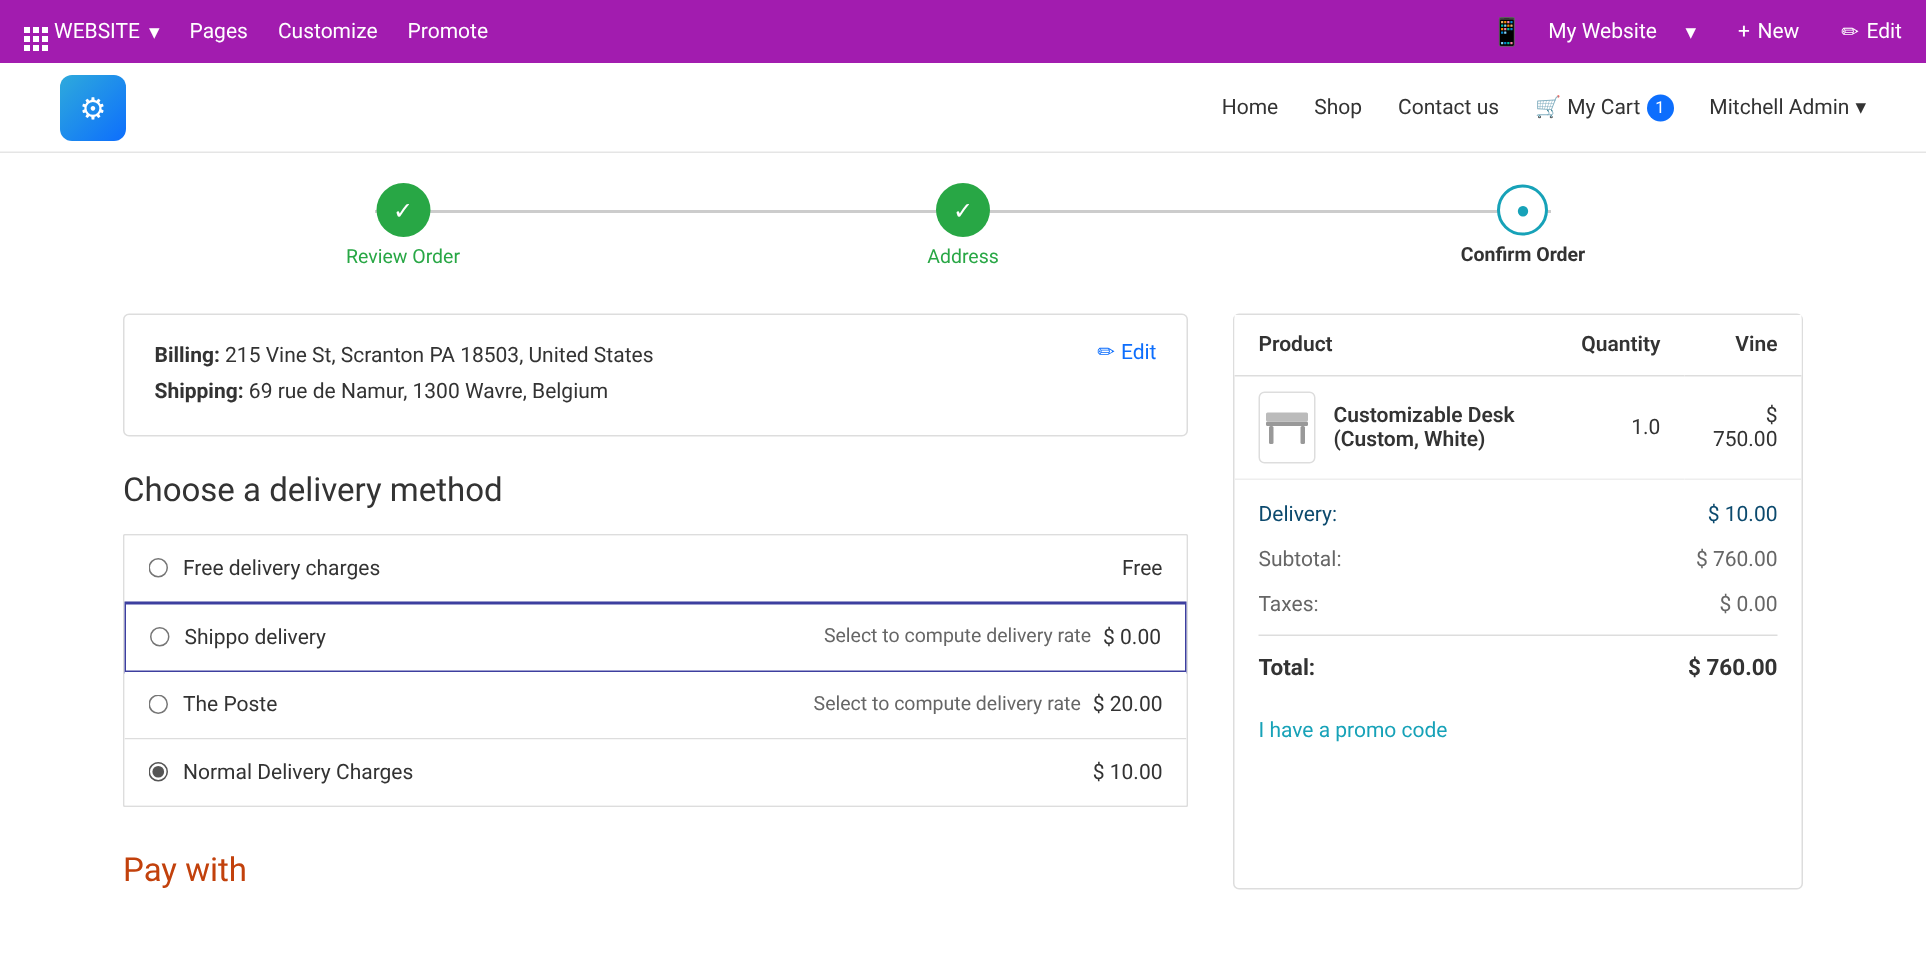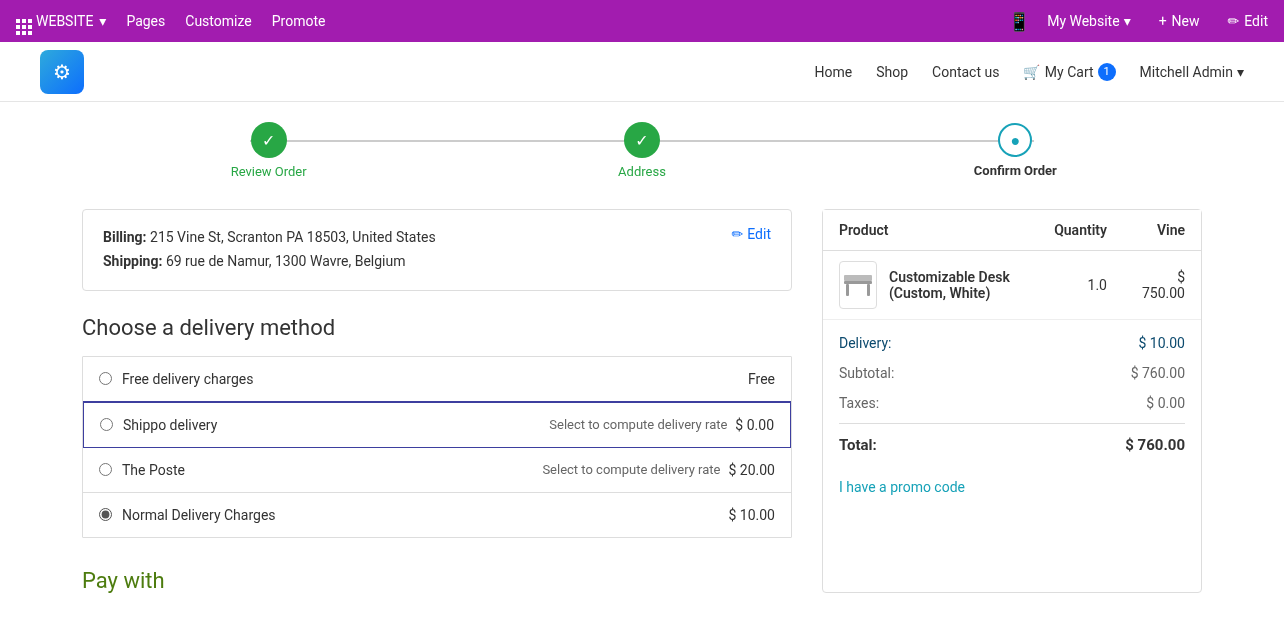--- a/index.html
+++ b/index.html
@@ -23,21 +23,21 @@
       font-size: 14px;
       cursor: pointer;
       background: none;
       border: none;
     }
     .website-menu { display: flex; align-items: center; gap: 6px; }
     .website-icon { display: inline-grid; grid-template-columns: 1fr 1fr 1fr; gap: 2px; width: 14px; height: 14px; }
     .website-icon span { background: #fff; display: block; width: 4px; height: 4px; }
     .new-btn { display: flex; align-items: center; gap: 5px; padding: 4px 12px; border: 1px solid rgba(255,255,255,0.5); border-radius: 4px; }
     .edit-btn { display: flex; align-items: center; gap: 5px; }
-    .my-website-btn { display: flex; align-items: center; gap: 4px; }
+    .my-website-btn { display: flex; align-items: center; gap: 19px; }
 
     
     .site-header {
       background: #fff;
       border-bottom: 1px solid #e5e5e5;
       height: 60px;
       display: flex;
       align-items: center;
       padding: 0 40px;
       justify-content: space-between;
@@ -161,21 +161,21 @@
     .delivery-option-left { display: flex; align-items: center; gap: 10px; }
     .delivery-option input[type="radio"] { accent-color: #555; }
     .delivery-option label { font-size: 14px; cursor: pointer; }
     .delivery-option-right { font-size: 14px; color: #333; display: flex; align-items: center; gap: 8px; }
     .rate-text { color: #666; font-size: 13px; }
 
     
     .pay-with-title {
       font-size: 22px;
       font-weight: 400;
-      color: #4d7c0f;
+      color: #c2410c;
     }
 
     
     .order-summary {
       border: 1px solid #ddd;
       border-radius: 4px;
       background: #fff;
     }
     .summary-table {
       width: 100%;

